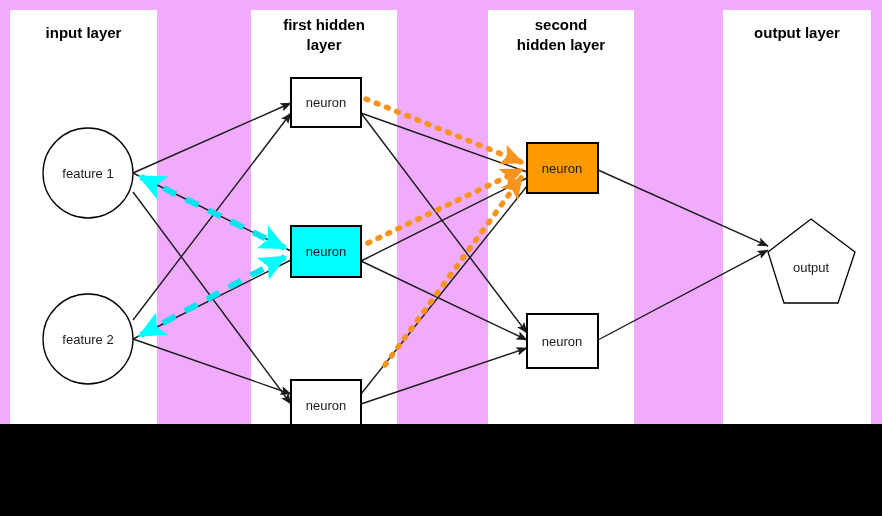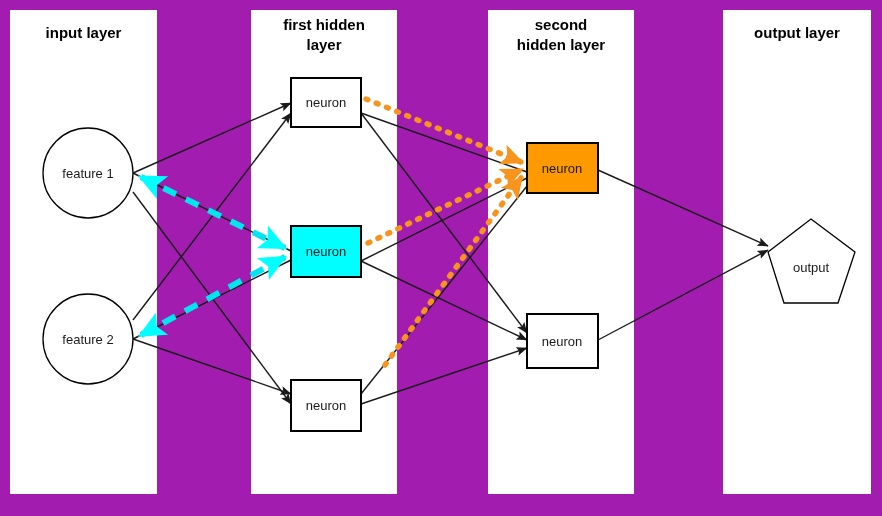--- a/index.html
+++ b/index.html
@@ -7,22 +7,22 @@
     margin: 0;
     padding: 0;
     background: #000000;
   }
   body {
     font-family: "Liberation Sans", sans-serif;
   }
   #canvas {
     position: relative;
     width: 882px;
-    height: 516px;
-    background: #a21caf;
+    height: 424px;
+    background: #f0abfc;
     overflow: hidden;
   }
   #diagram-svg {
     position: absolute;
     left: 0;
     top: 0;
     width: 882px;
     height: 516px;
     display: block;
   }

